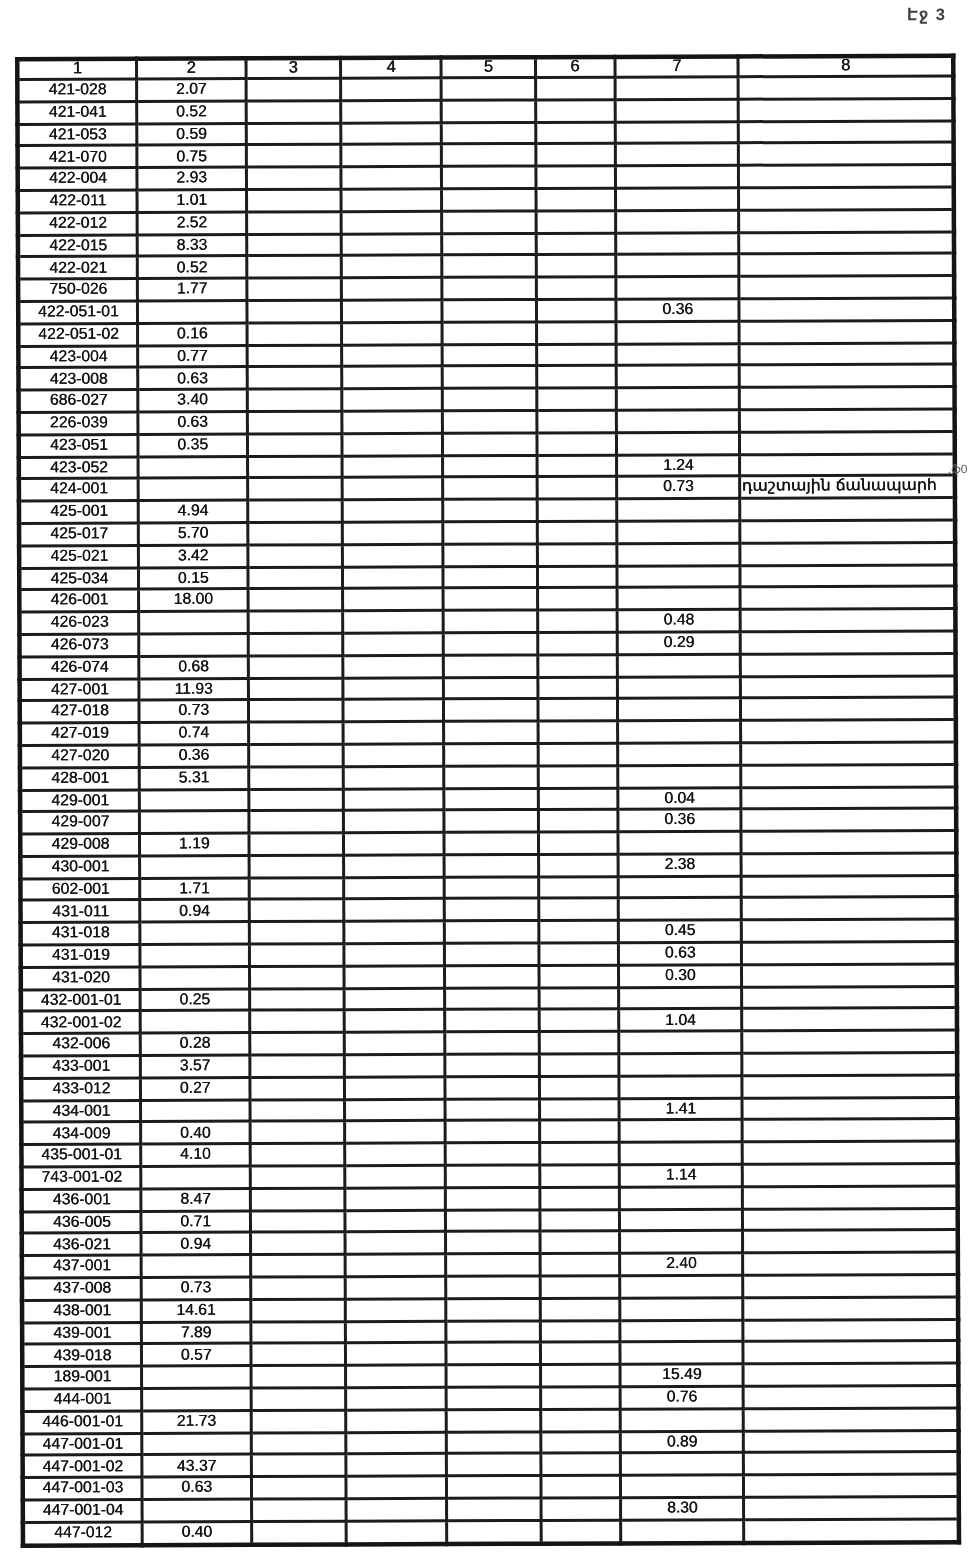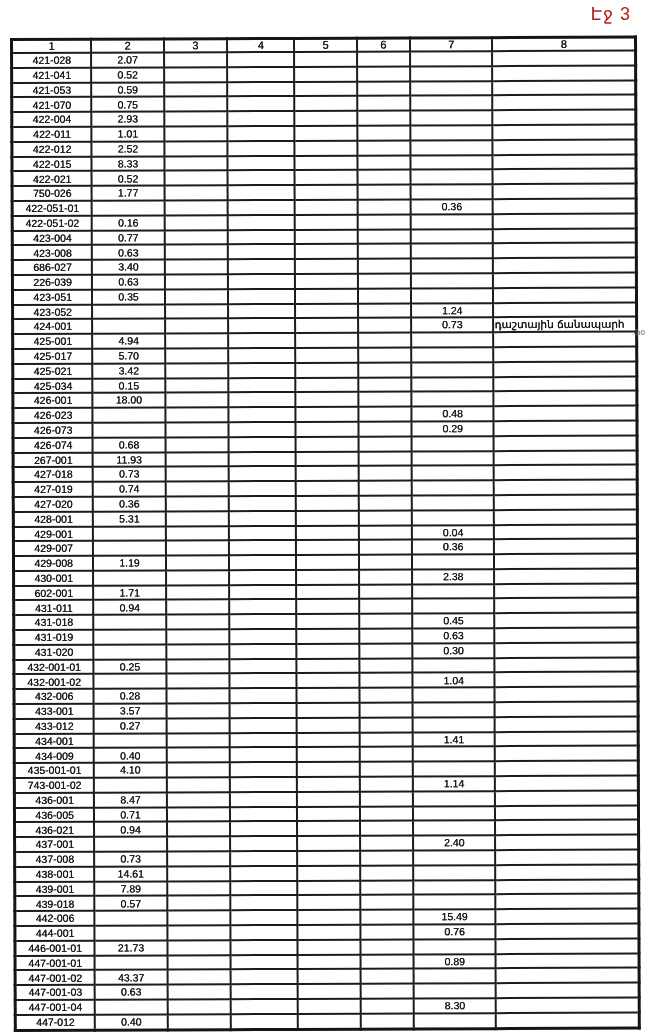--- a/index.html
+++ b/index.html
@@ -6,21 +6,21 @@
   body{
     width:647px;height:1036px;
     background:#ffffff;
     font-family:"Liberation Sans",sans-serif;
     position:relative;
     overflow:hidden;
     color:#141414;
   }
   .page-label{
     position:absolute;top:3px;right:16px;
-    font-size:18px;font-weight:normal;color:#b91c1c;
+    font-size:11px;font-weight:bold;color:#404040;
     letter-spacing:1px;
   }
   .scan-table{
     position:absolute;left:10px;top:38px;
     width:627px;
     border-collapse:collapse;table-layout:fixed;
     transform:rotate(-0.22deg);
     transform-origin:0 0;
     border:3px solid #151515;
   }
@@ -47,21 +47,21 @@
   }
   .col1{width:78px;}
   .col2{width:71px;}
   .col3{width:62px;}
   .col4{width:66px;}
   .col5{width:61px;}
   .col6{width:52px;}
   .col7{width:81px;}
   .col8{width:140px;}
   .stray-mark{
-    position:absolute;top:328px;right:2px;
+    position:absolute;top:308px;right:2px;
     font-size:8px;color:#5a5a5a;
     font-family:Liberation Sans, sans-serif;
   }
 </style>
 </head>
 <body>
 
 <div class="page-label">Էջ 3</div>
 
 <table class="scan-table">
@@ -379,21 +379,21 @@
     <td class="c-val">0.68</td>
     <td class="c-val"></td>
     <td class="c-val"></td>
     <td class="c-val"></td>
     <td class="c-val"></td>
     <td class="c-v7"></td>
     <td class="c-note"></td>
   </tr>
 
   <tr>
-    <td class="c-code">267-001</td>
+    <td class="c-code">427-001</td>
     <td class="c-val">11.93</td>
     <td class="c-val"></td>
     <td class="c-val"></td>
     <td class="c-val"></td>
     <td class="c-val"></td>
     <td class="c-v7"></td>
     <td class="c-note"></td>
   </tr>
 
   <tr>
@@ -720,21 +720,21 @@
     <td class="c-val">0.57</td>
     <td class="c-val"></td>
     <td class="c-val"></td>
     <td class="c-val"></td>
     <td class="c-val"></td>
     <td class="c-v7"></td>
     <td class="c-note"></td>
   </tr>
 
   <tr>
-    <td class="c-code">442-006</td>
+    <td class="c-code">189-001</td>
     <td class="c-val"></td>
     <td class="c-val"></td>
     <td class="c-val"></td>
     <td class="c-val"></td>
     <td class="c-val"></td>
     <td class="c-v7">15.49</td>
     <td class="c-note"></td>
   </tr>
 
   <tr>

